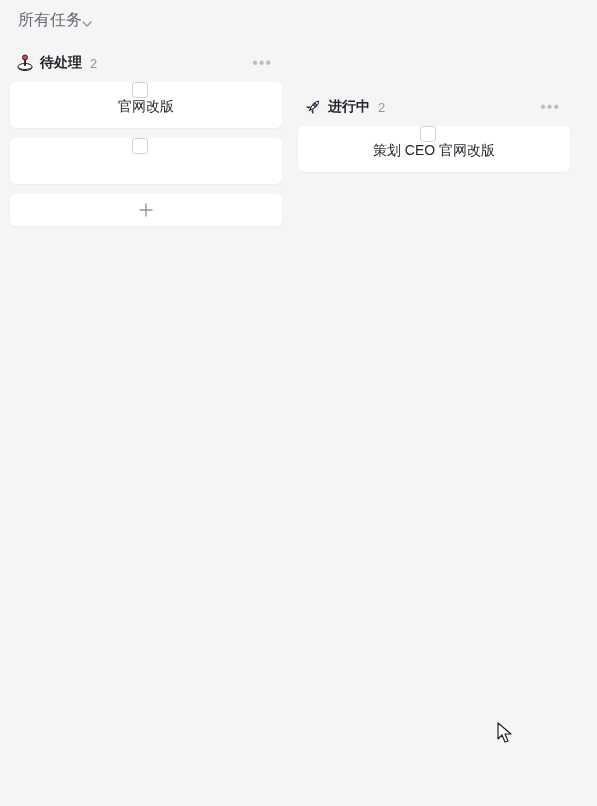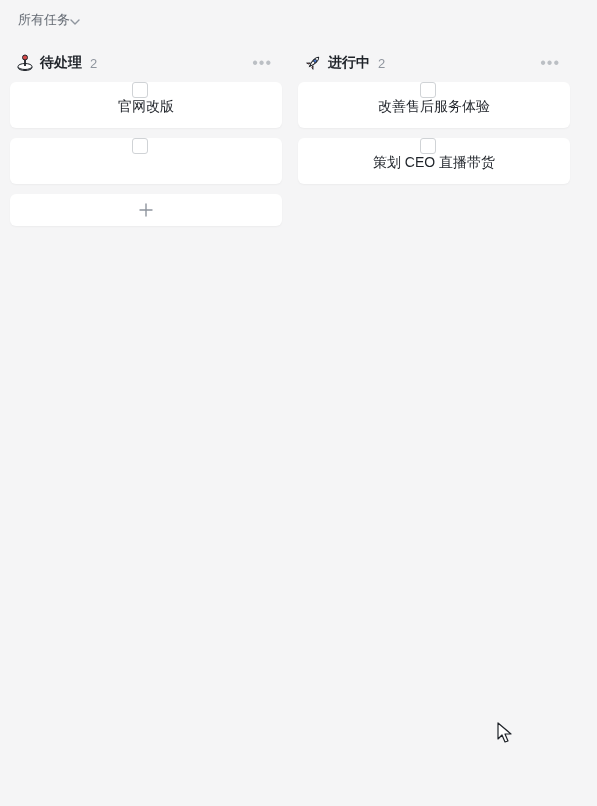--- a/index.html
+++ b/index.html
@@ -16,34 +16,34 @@
       height: 40px;
       display: flex;
       align-items: center;
       padding: 0 12px;
     }
     .filter-dropdown {
       display: inline-flex;
       align-items: center;
       gap: 0;
       color: #646a73;
-      font-size: 13px;
+      font-size: 16px;
       cursor: pointer;
       padding: 4px 6px;
       border-radius: 4px;
     }
     .chevron-down {
       width: 10px; height: 10px;
       display: inline-block;
     }
     .board {
       display: flex;
       gap: 16px;
       padding: 10px 10px 0 10px;
-      align-items: flex-start;
+      align-items: center;
     }
     .column {
       width: 272px;
       flex: 0 0 272px;
     }
     .col-header {
       display: flex;
       align-items: center;
       height: 32px;
       padding: 0 6px 6px 6px;
@@ -174,25 +174,21 @@
           </g>
         </svg>
       </span>
       <span class="col-title">进行中</span>
       <span class="col-count">2</span>
       <span class="col-menu">•••</span>
     </div>
 
     <div class="card">
       <span class="checkbox"></span>
-      <span class="card-title">改善售后服务体验</span>
-    </div>
-    <div class="card">
-      <span class="checkbox"></span>
-      <span class="card-title">策划 CEO 直播带货</span>
+      <span class="card-title">策划 CEO 官网改版</span>
     </div>
   </div>
 
 </div>
 
 <div class="cursor">
   <svg width="18" height="22" viewBox="0 0 18 22">
     <path d="M1 1 L1 17 L5 13 L8 20 L11 19 L8 12 L14 12 Z" fill="#ffffff" stroke="#1f2329" stroke-width="1.2" stroke-linejoin="round"></path>
   </svg>
 </div>

